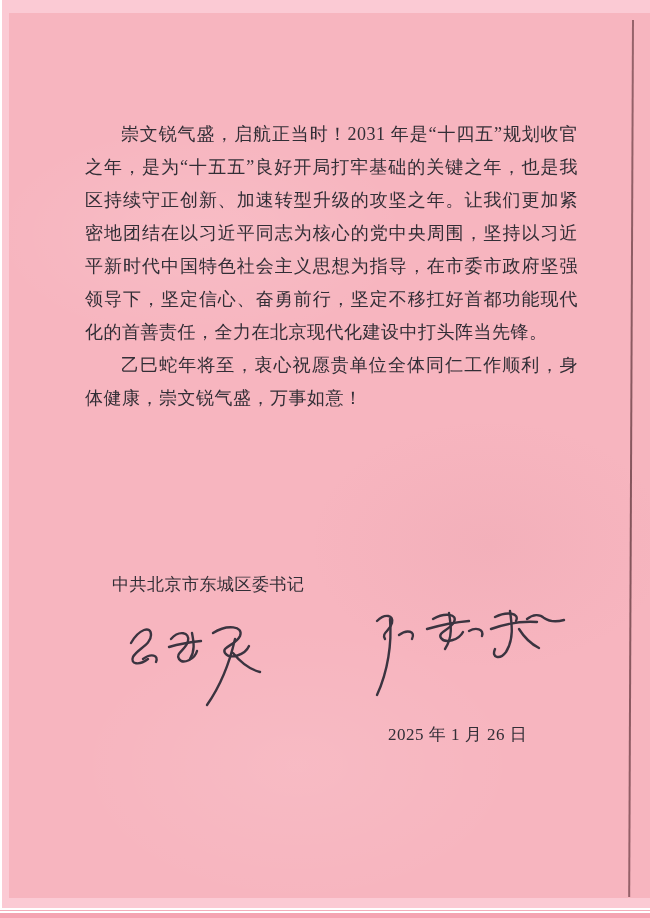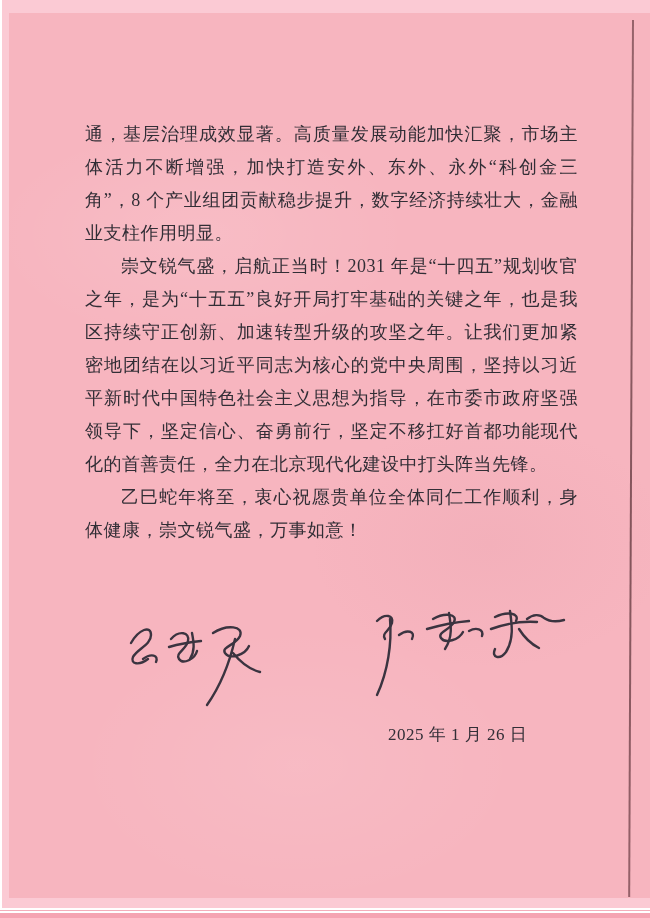--- a/index.html
+++ b/index.html
@@ -124,25 +124,25 @@
 </head>
 <body>
 
 <div class="scan">
 
   <div class="sheet-light"></div>
 
   <div class="sheet-main">
 
     <div class="body-text">
-      <p>通，基层治理成效显著。高质量发展动能加快汇聚，市场主体活力不断增强，加快打造安外、东外、永外“科创金三角”，8 个产业组团贡献稳步提升，数字经济持续壮大，金融业支柱作用明显。</p>
       <p class="indent">崇文锐气盛，启航正当时！2031 年是“十四五”规划收官之年，是为“十五五”良好开局打牢基础的关键之年，也是我区持续守正创新、加速转型升级的攻坚之年。让我们更加紧密地团结在以习近平同志为核心的党中央周围，坚持以习近平新时代中国特色社会主义思想为指导，在市委市政府坚强领导下，坚定信心、奋勇前行，坚定不移扛好首都功能现代化的首善责任，全力在北京现代化建设中打头阵当先锋。</p>
       <p class="indent">乙巳蛇年将至，衷心祝愿贵单位全体同仁工作顺利，身体健康，崇文锐气盛，万事如意！</p>
     </div>
 
+    <div class="sig-title left">中共北京市东城区委书记</div>
 
 
     <svg class="sig sig-left" width="170" height="105" viewBox="0 0 170 105" aria-label="handwritten signature">
       <path d="M22 32 C30 18 42 14 42 24 C42 34 28 38 24 46 C21 53 30 55 39 48"></path>
       <path d="M34 48 C42 42 50 44 47 51"></path>
       <path d="M62 28 C70 19 81 21 79 30 C77 39 66 42 70 48 C74 54 86 48 88 40"></path>
       <path d="M60 36 C70 33 82 31 92 30"></path>
       <path d="M83 22 C85 32 86 40 81 48"></path>
       <path d="M104 22 C118 13 135 15 131 25 C127 34 112 36 116 42 C121 49 136 44 140 35"></path>
       <path d="M126 28 C121 50 112 74 98 94"></path>

